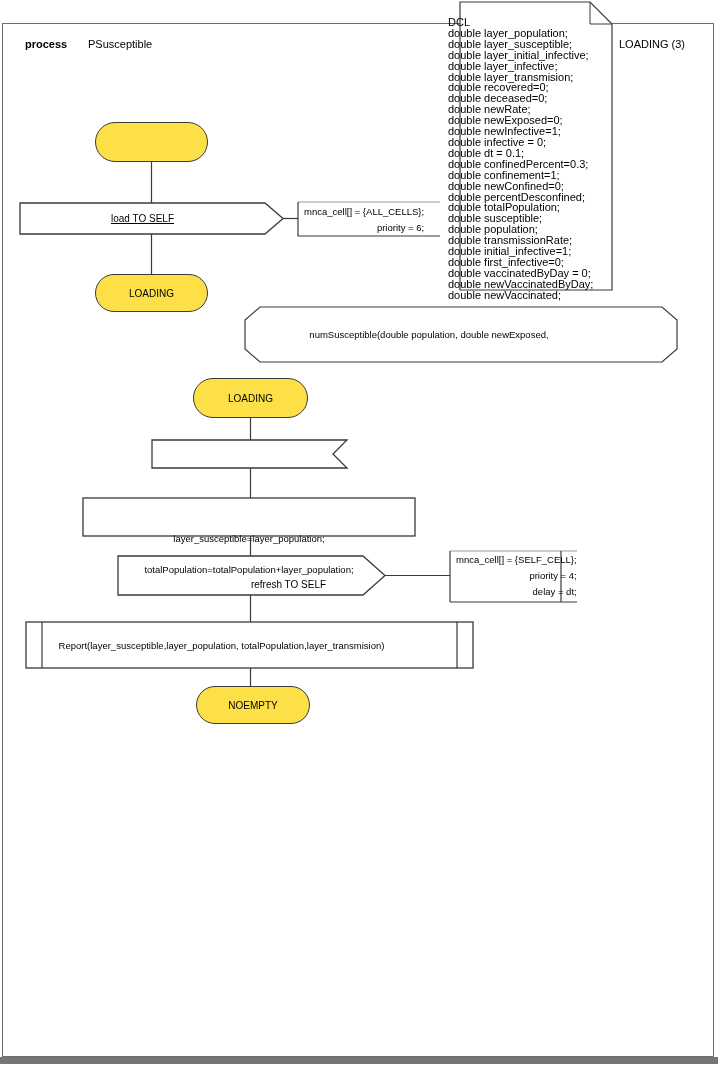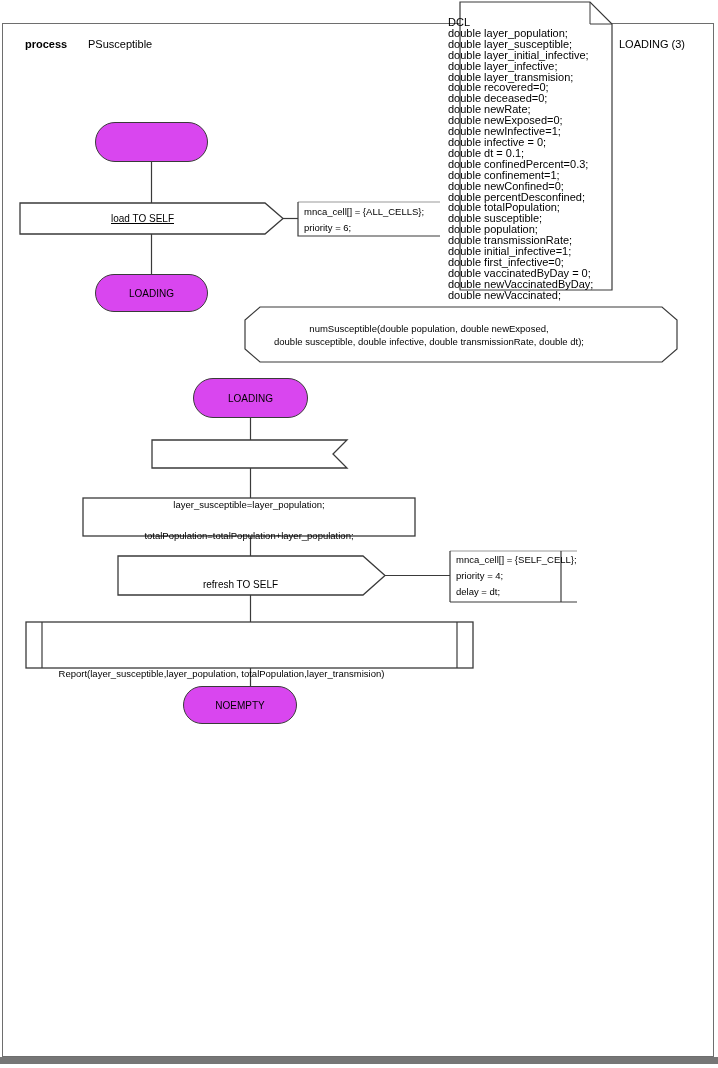--- a/index.html
+++ b/index.html
@@ -13,35 +13,35 @@
   }
   .bottombar{
     position:absolute;left:0;top:1057px;width:718px;height:7px;background:#767676;
   }
   .layer{position:absolute;left:0;top:0;}
   .hdr{position:absolute;font-size:11px;white-space:nowrap;}
   .hdr.kind{left:25px;top:38px;font-weight:bold;}
   .hdr.name{left:88px;top:38px;}
   .hdr.page{left:612px;top:38px;width:80px;text-align:center;}
   .state{
-    position:absolute;background:#d946ef;border:1.3px solid #3a3a3a;box-sizing:border-box;
+    position:absolute;background:#fde047;border:1.3px solid #3a3a3a;box-sizing:border-box;
     display:flex;align-items:center;justify-content:center;
     font-size:10px;white-space:nowrap;
   }
   .lbl{
     position:absolute;display:flex;flex-direction:column;align-items:center;justify-content:center;
     font-size:10px;text-align:center;pointer-events:none;white-space:nowrap;
   }
   .lbl.small{font-size:9.5px;line-height:13px;}
   .note-text{
     position:absolute;left:448px;top:4px;width:146px;
     font-size:11px;line-height:10.9px;white-space:nowrap;margin-top:13px;
   }
   .comment-text{
-    position:absolute;font-size:9.5px;line-height:15.8px;white-space:nowrap;text-align:left;
+    position:absolute;font-size:9.5px;line-height:15.8px;white-space:nowrap;text-align:right;
   }
 </style>
 </head>
 <body>
 
 <div class="canvas">
 
   <div class="frame"></div>
 
   <div class="hdr kind">process</div>
@@ -104,44 +104,43 @@
       <div>mnca_cell[] = {ALL_CELLS};</div>
       <div>priority = 6;</div>
     </div>
 
   <div class="state" style="left:95px;top:274px;width:113px;height:38px;border-radius:19px;">
     <span>LOADING</span>
   </div>
 
   <div class="lbl small" style="left:245px;top:307px;width:368px;height:55px;">
       <div>numSusceptible(double population, double newExposed,</div>
-      <div>double susceptible, double infective, double transmissionRate, double dt);</div>
     </div>
 
   <div class="state" style="left:193px;top:378px;width:115px;height:40px;border-radius:20px;">
     <span>LOADING</span>
   </div>
 
 
-  <div class="lbl small" style="left:83px;top:492px;width:332px;height:56px;gap:18px;">
+  <div class="lbl small" style="left:83px;top:526px;width:332px;height:56px;gap:18px;">
       <div>layer_susceptible=layer_population;</div>
       <div>totalPopulation=totalPopulation+layer_population;</div>
     </div>
 
-  <div class="lbl" style="left:118px;top:556px;width:245px;height:56px;">refresh TO SELF</div>
+  <div class="lbl" style="left:118px;top:556px;width:245px;height:56px;padding-left:48px;">refresh TO SELF</div>
 
   <div class="comment-text" style="left:456px;top:552px;">
       <div>mnca_cell[] = {SELF_CELL};</div>
       <div>priority = 4;</div>
       <div>delay = dt;</div>
     </div>
 
-  <div class="lbl small" style="left:44px;top:650px;width:355px;height:46px;">Report(layer_susceptible,layer_population, totalPopulation,layer_transmision)</div>
+  <div class="lbl small" style="left:44px;top:622px;width:355px;height:46px;">Report(layer_susceptible,layer_population, totalPopulation,layer_transmision)</div>
 
-  <div class="state" style="left:183px;top:686px;width:114px;height:38px;border-radius:19px;">
+  <div class="state" style="left:196px;top:686px;width:114px;height:38px;border-radius:19px;">
     <span>NOEMPTY</span>
   </div>
 
   <div class="note-text">
       <div>DCL</div>
       <div>double layer_population;</div>
       <div>double layer_susceptible;</div>
       <div>double layer_initial_infective;</div>
       <div>double layer_infective;</div>
       <div>double layer_transmision;</div>

